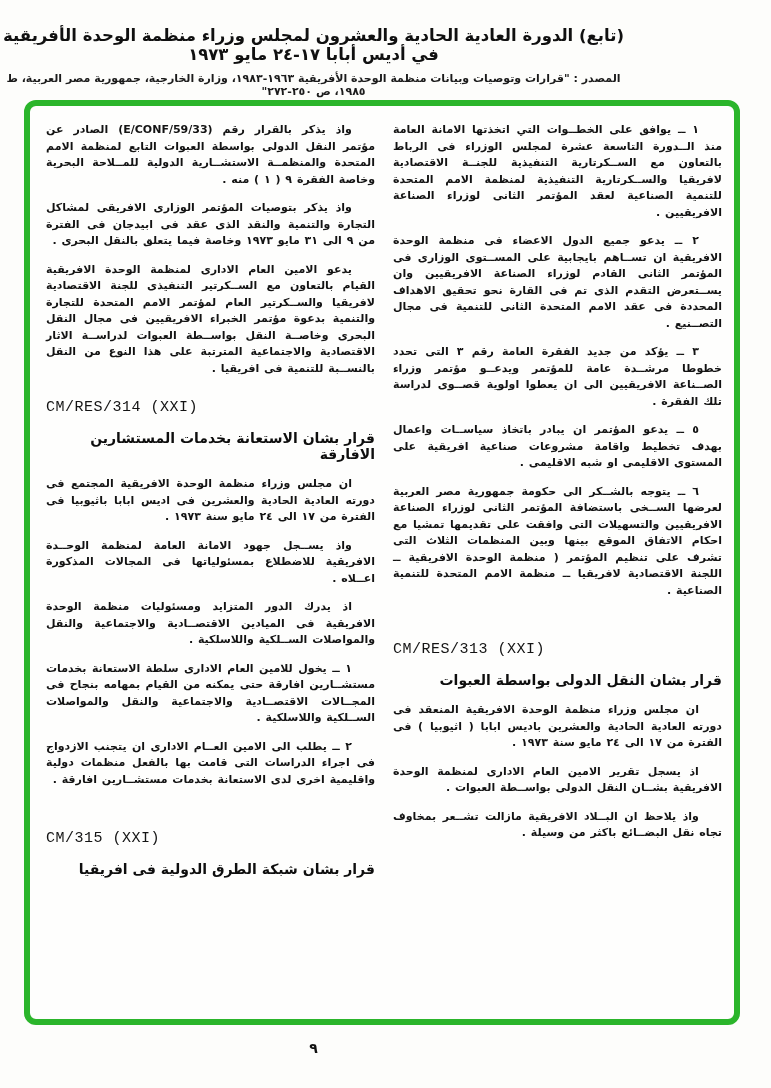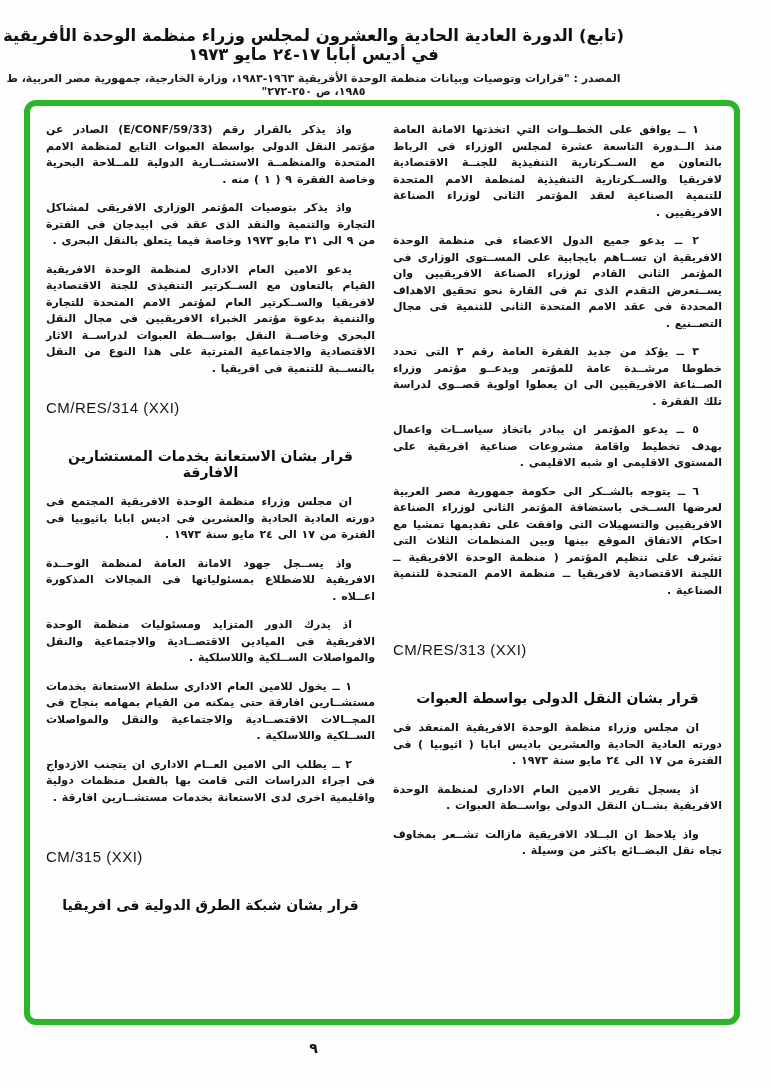--- a/index.html
+++ b/index.html
@@ -68,33 +68,32 @@
     line-height: 1.5;
     font-weight: bold;
     text-align: justify;
     text-indent: 2.1em;
     color: #131313;
     word-spacing: 1px;
   }
   .ref {
     direction: ltr;
     text-align: left;
-    font-family: Liberation Sans, sans-serif;
+    font-family: Liberation Mono, monospace;
     font-size: 15px;
     letter-spacing: 0.5px;
     color: #141414;
     margin: 0 0 6px 0;
   }
   .ref.gap-xl { margin-top: 42px; }
   .ref.gap-lg { margin-top: 22px; }
   .res-title {
     font-size: 14px;
     font-weight: bold;
-    text-align: center;
-    margin: 32px 0 14px 0;
+    margin: 14px 0 14px 0;
     color: #0e0e0e;
   }
   .page-number {
     position: absolute;
     top: 1040px;
     left: 0;
     width: 100%;
     text-align: center;
     font-size: 14px;
     font-weight: bold;

